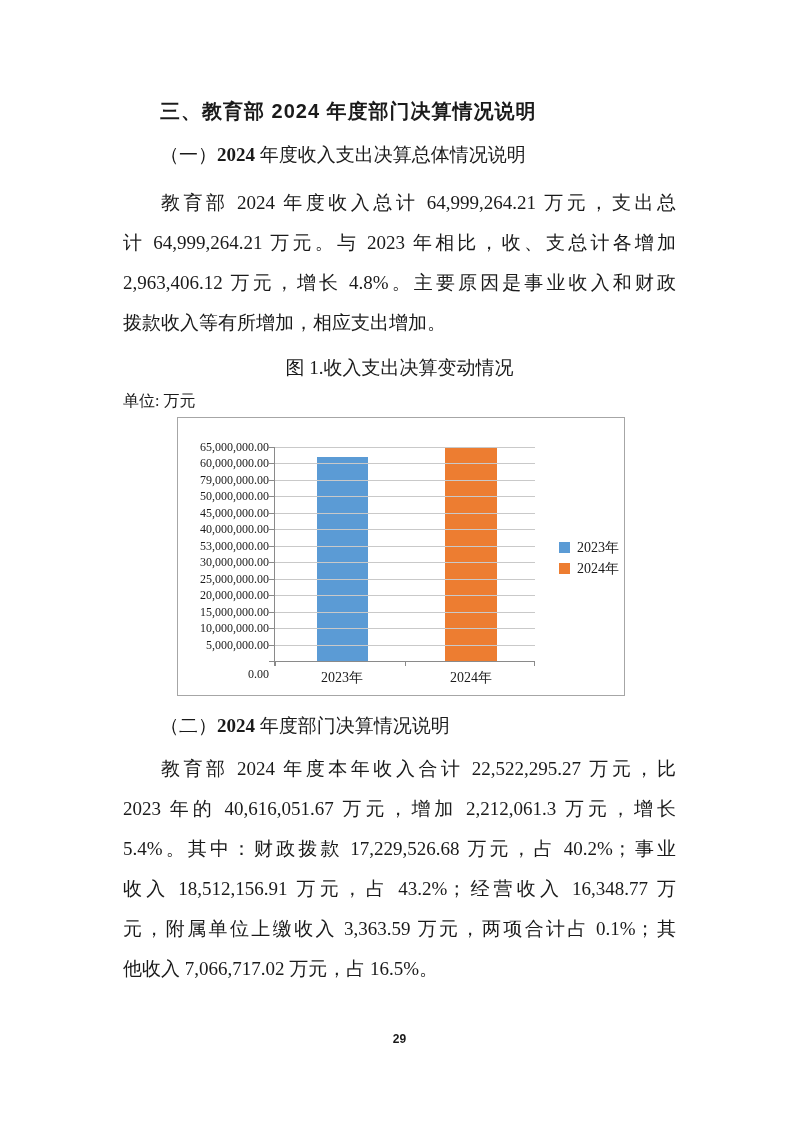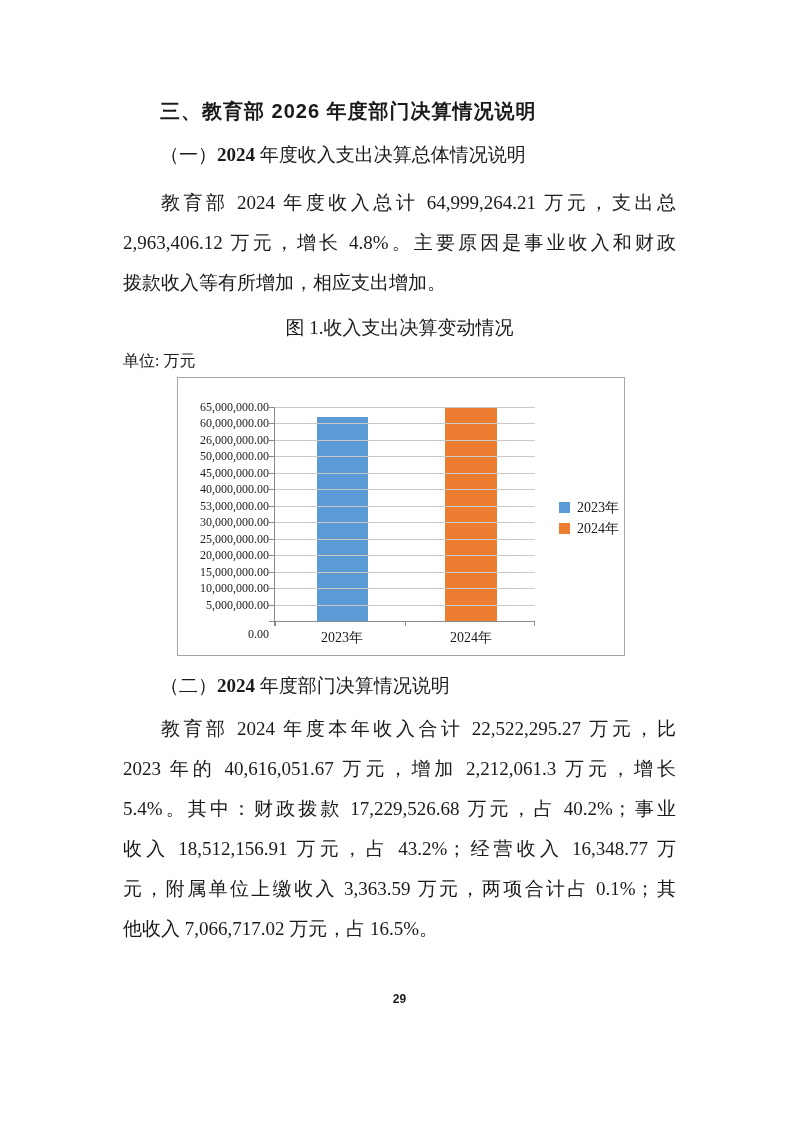--- a/index.html
+++ b/index.html
@@ -37,26 +37,27 @@
   .sw{width:11px;height:11px;margin-right:7px;display:inline-block;flex:0 0 11px;}
   .pageno{margin-top:40px;height:20px;line-height:20px;text-align:center;font-size:12px;font-weight:600;
           font-family:"Liberation Sans","DejaVu Sans",sans-serif;}
 </style>
 </head>
 <body>
 
 <div class="page">
   <div class="content">
 
-    <div class="h1">三、教育部 2026 年度部门决算情况说明</div>
+    <div class="h1">三、教育部 2024 年度部门决算情况说明</div>
 
     <div class="h2"><span>（一）</span><span class="year">2024</span><span> 年度收入支出决算总体情况说明</span></div>
 
     <div class="para">
       <div class="line just indent">教育部 2024 年度收入总计 64,999,264.21 万元，支出总</div>
+      <div class="line just">计 64,999,264.21 万元。与 2023 年相比，收、支总计各增加</div>
       <div class="line just">2,963,406.12 万元，增长 4.8%。主要原因是事业收入和财政</div>
       <div class="line">拨款收入等有所增加，相应支出增加。</div>
     </div>
 
     <div class="caption">图 1.收入支出决算变动情况</div>
     <div class="unit">单位: 万元</div>
 
     <div class="chartbox">
       <div class="plot" id="plot">
         <div class="bar bar1" style="height: 204px; background: rgb(91, 155, 213);"></div>
@@ -64,21 +65,21 @@
         <div class="xlabel xl1">2023年</div>
         <div class="xlabel xl2">2024年</div>
       <div class="gridline" style="top: 0px;"></div>
           <div class="ytick" style="top: 0px;"></div>
           <div class="ylab" style="top: -8px;">65,000,000.00</div>
           <div class="gridline" style="top: 16px;"></div>
           <div class="ytick" style="top: 16px;"></div>
           <div class="ylab" style="top: 8px; font-family: Liberation Serif, serif;">60,000,000.00</div>
           <div class="gridline" style="top: 33px;"></div>
           <div class="ytick" style="top: 33px;"></div>
-          <div class="ylab" style="top: 25px;">26,000,000.00</div>
+          <div class="ylab" style="top: 25px;">79,000,000.00</div>
           <div class="gridline" style="top: 49px;"></div>
           <div class="ytick" style="top: 49px;"></div>
           <div class="ylab" style="top: 41px;">50,000,000.00</div>
           <div class="gridline" style="top: 66px;"></div>
           <div class="ytick" style="top: 66px;"></div>
           <div class="ylab" style="top: 58px;">45,000,000.00</div>
           <div class="gridline" style="top: 82px;"></div>
           <div class="ytick" style="top: 82px;"></div>
           <div class="ylab" style="top: 74px;">40,000,000.00</div>
           <div class="gridline" style="top: 99px;"></div>

